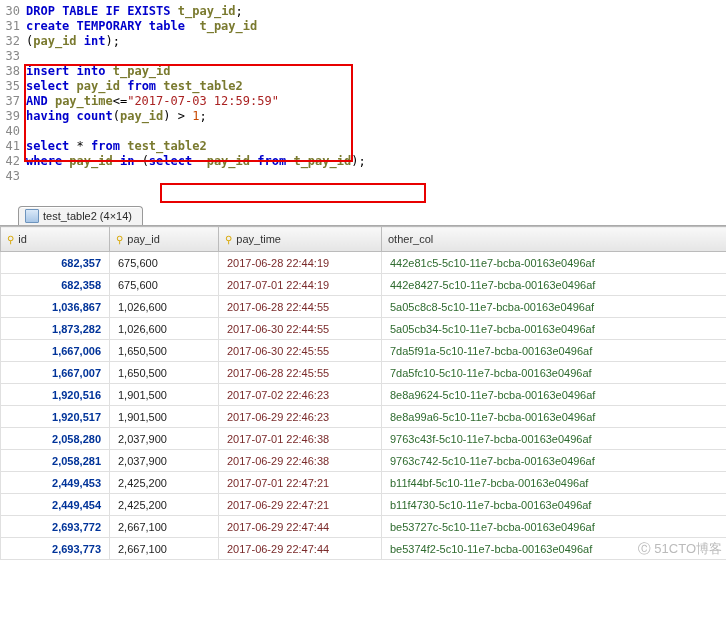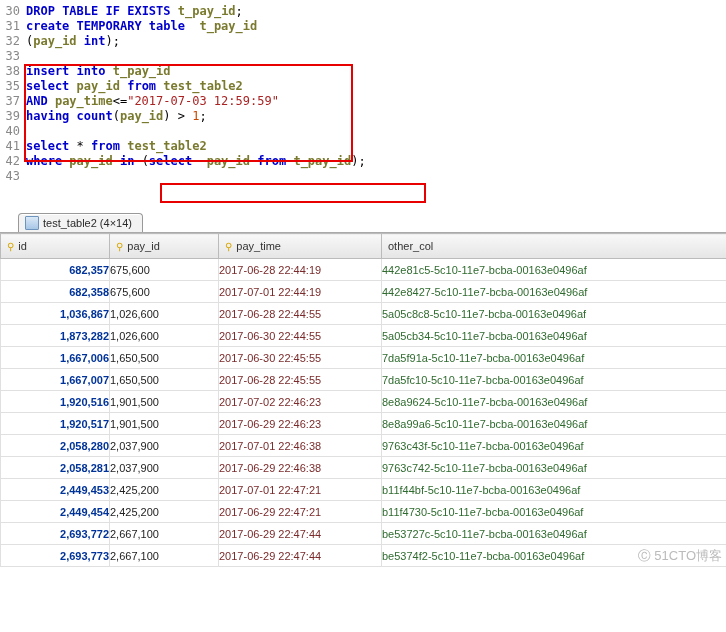--- a/index.html
+++ b/index.html
@@ -40,21 +40,21 @@
   .id { color: #7A7A2F; font-weight: bold; }
   .str { color: #AA2222; }
   .num { color: #C74800; }
 
   .box1 {
     position: absolute;
     border: 2px solid #E80000;
     pointer-events: none;
   }
   .tab-strip {
-    margin-top: 18px;
+    margin-top: 11px;
     height: 22px;
     display: flex;
     align-items: flex-end;
   }
   .tab {
     background: #f3f3f3;
     border: 1px solid #999;
     border-bottom: none;
     border-top-left-radius: 4px;
     border-top-right-radius: 4px;
@@ -88,21 +88,21 @@
     border: 1px solid #bbb;
     padding: 3px 6px;
     text-align: left;
     font-weight: normal;
     color: #333;
     white-space: nowrap;
     height: 18px;
   }
   table.grid td {
     border: 1px solid #e0e0e0;
-    padding: 2px 0;
+    padding: 2px 8px;
     white-space: nowrap;
     height: 17px;
   }
   .th-content { display: flex; align-items: center; gap: 4px; }
   .key-icon {
     display: inline-block;
     color: #d7a600;
     font-size: 10px;
   }
   .col-id    { width: 90px; text-align: right; color: #003399; font-weight: bold; }

